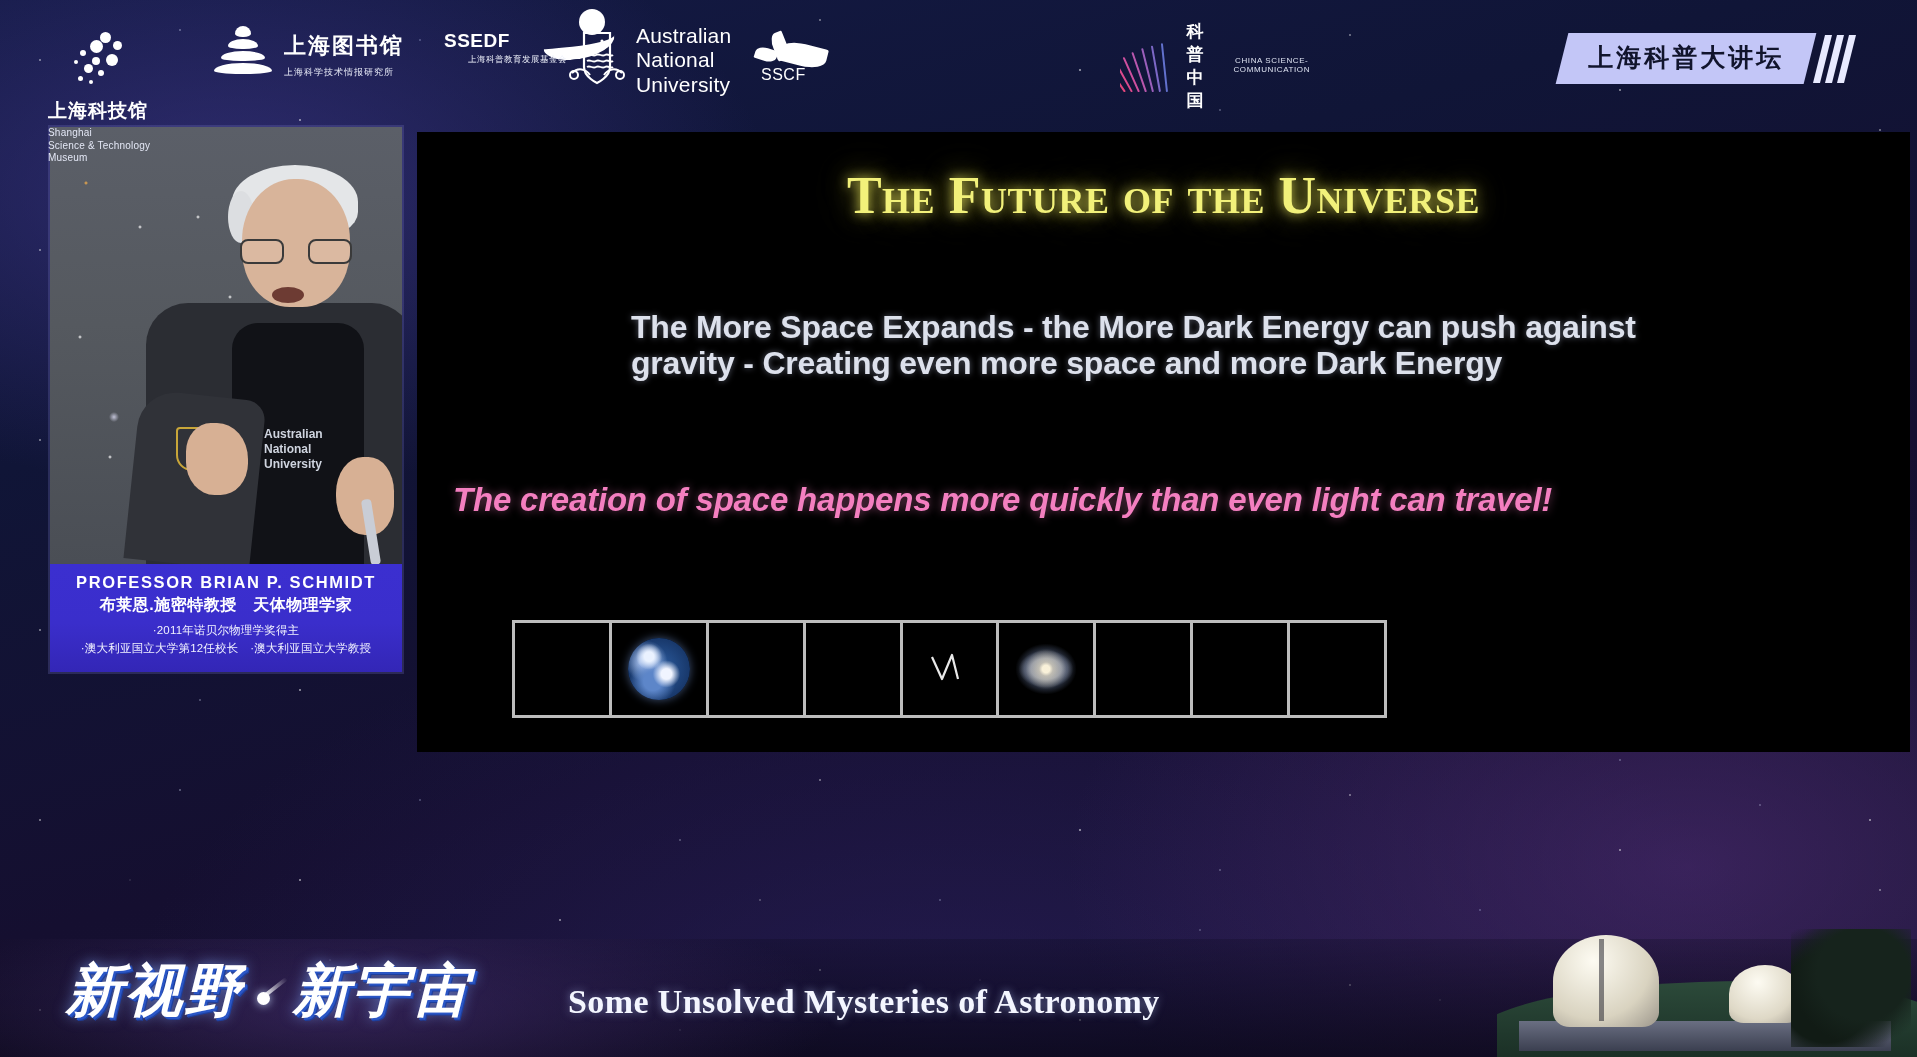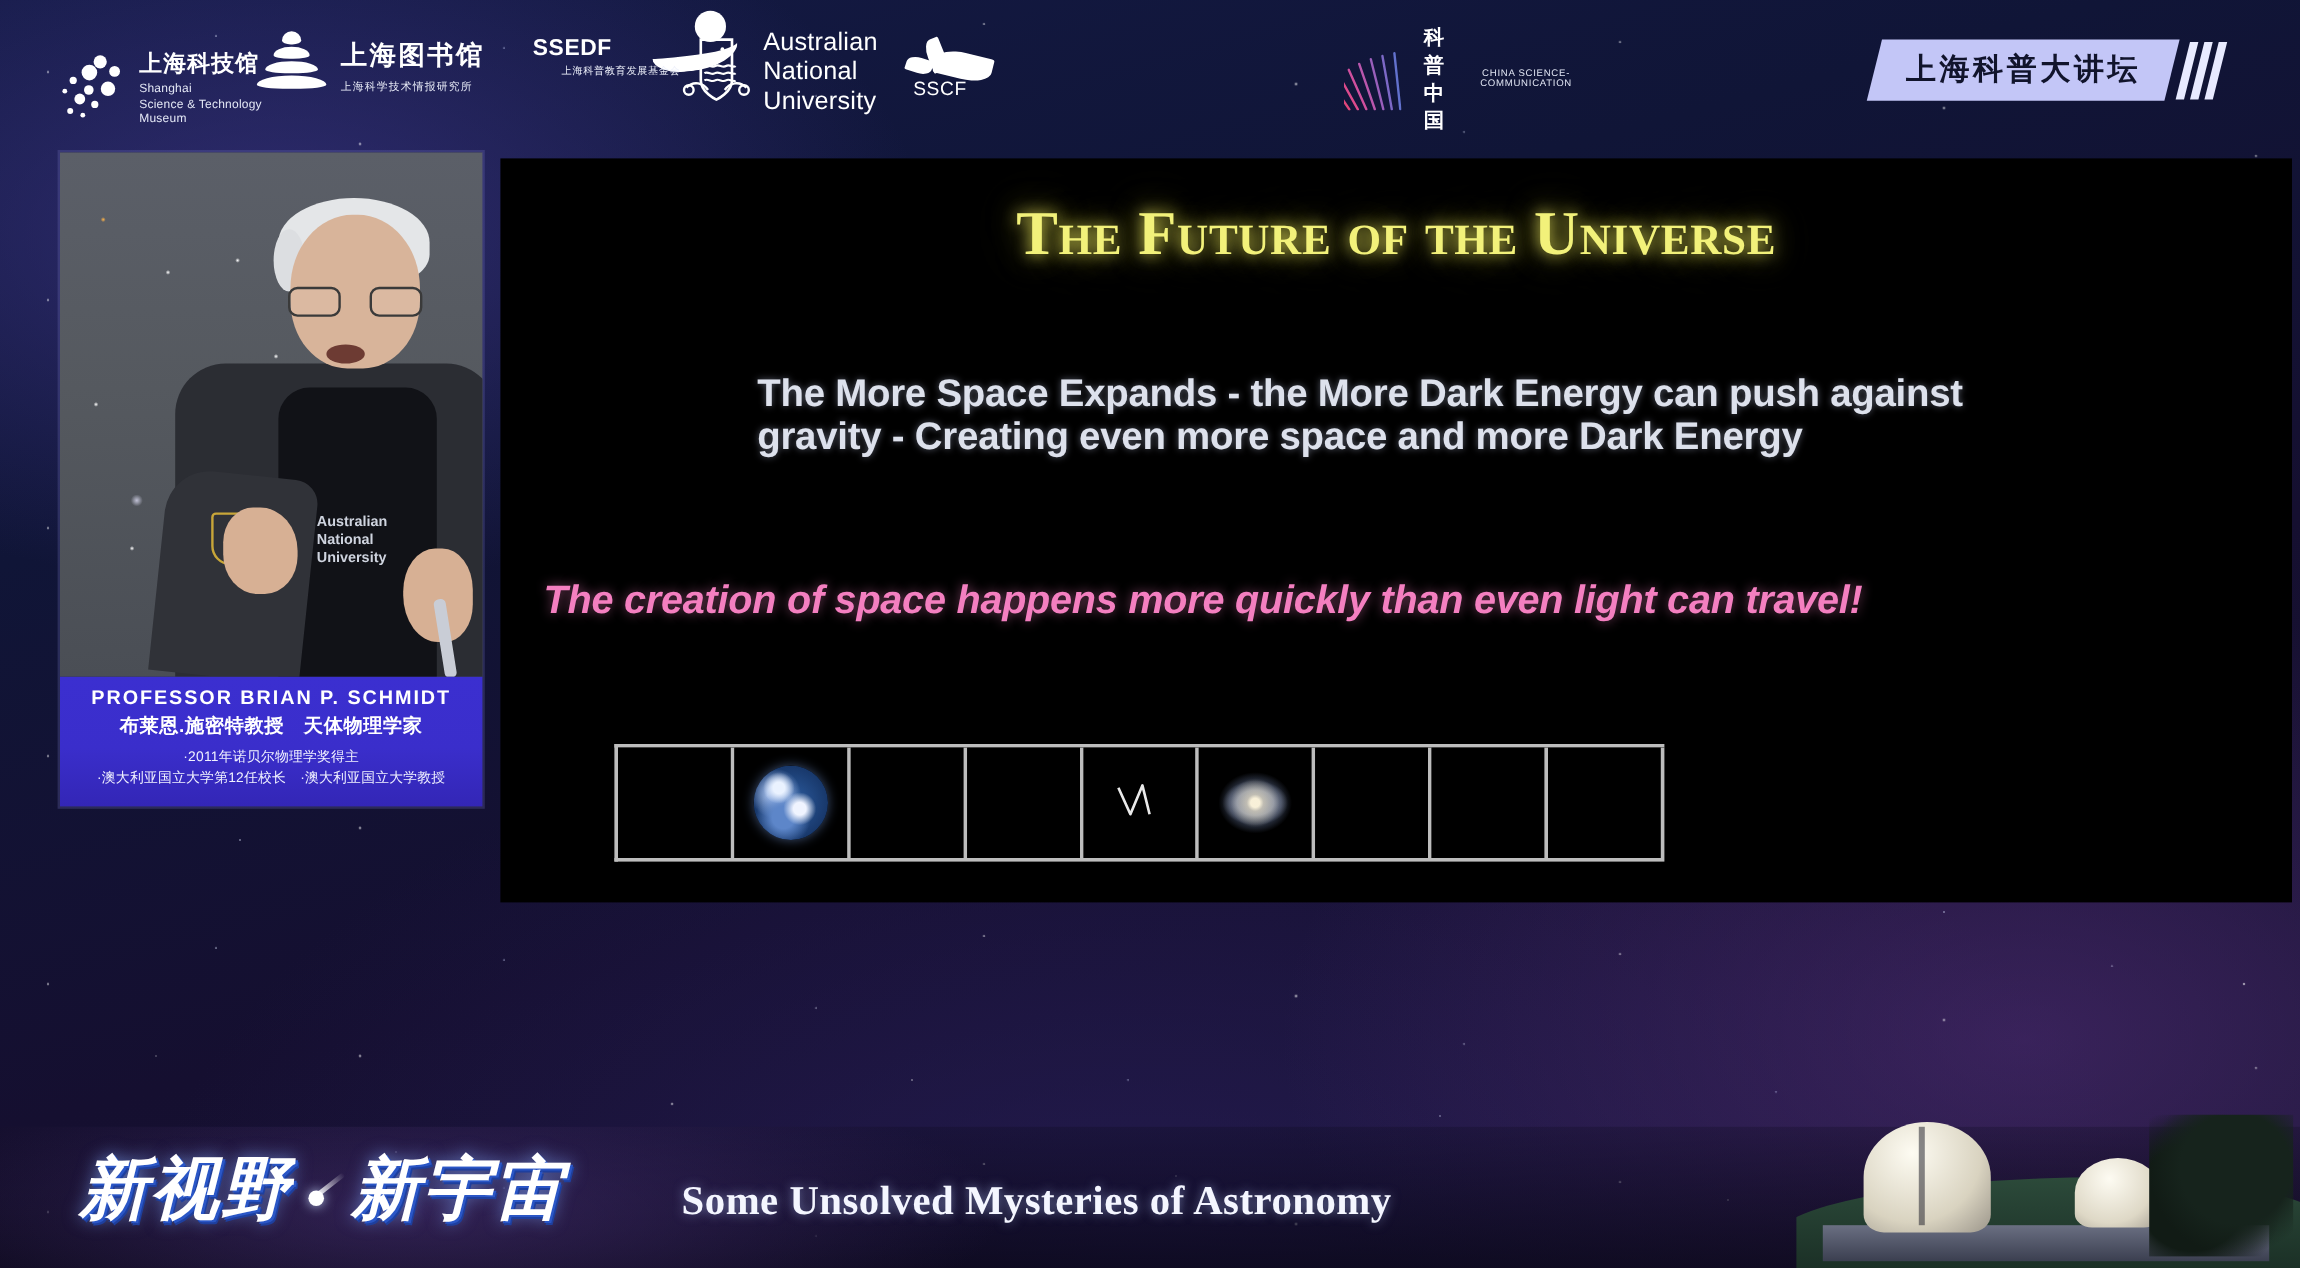--- a/index.html
+++ b/index.html
@@ -79,21 +79,21 @@
 
   
   #header {
     position: absolute; left: 0; top: 0;
     width: 1917px; height: 118px;
     display: flex; align-items: center;
     z-index: 6;
   }
   .logo { position: absolute; display: flex; align-items: center; gap: 10px; }
 
-  #logo-sstm { left: 48px; top: 40px; }
+  #logo-sstm { left: 48px; top: 30px; flex-direction: column; }
   #logo-sstm .dots { width: 58px; height: 58px; position: relative; }
   #logo-sstm .dots i {
     position: absolute; background: #fff; border-radius: 50%; display: block;
   }
   .sstm-txt .l1 {
     font-size: 19px; font-weight: 700; letter-spacing: 1px; color: #fff;
     font-family: "Liberation Serif", serif;
   }
   .sstm-txt .l2 {
     font-size: 10px; color: #e3e7f5; line-height: 1.25; margin-top: 3px; letter-spacing:.2px;

